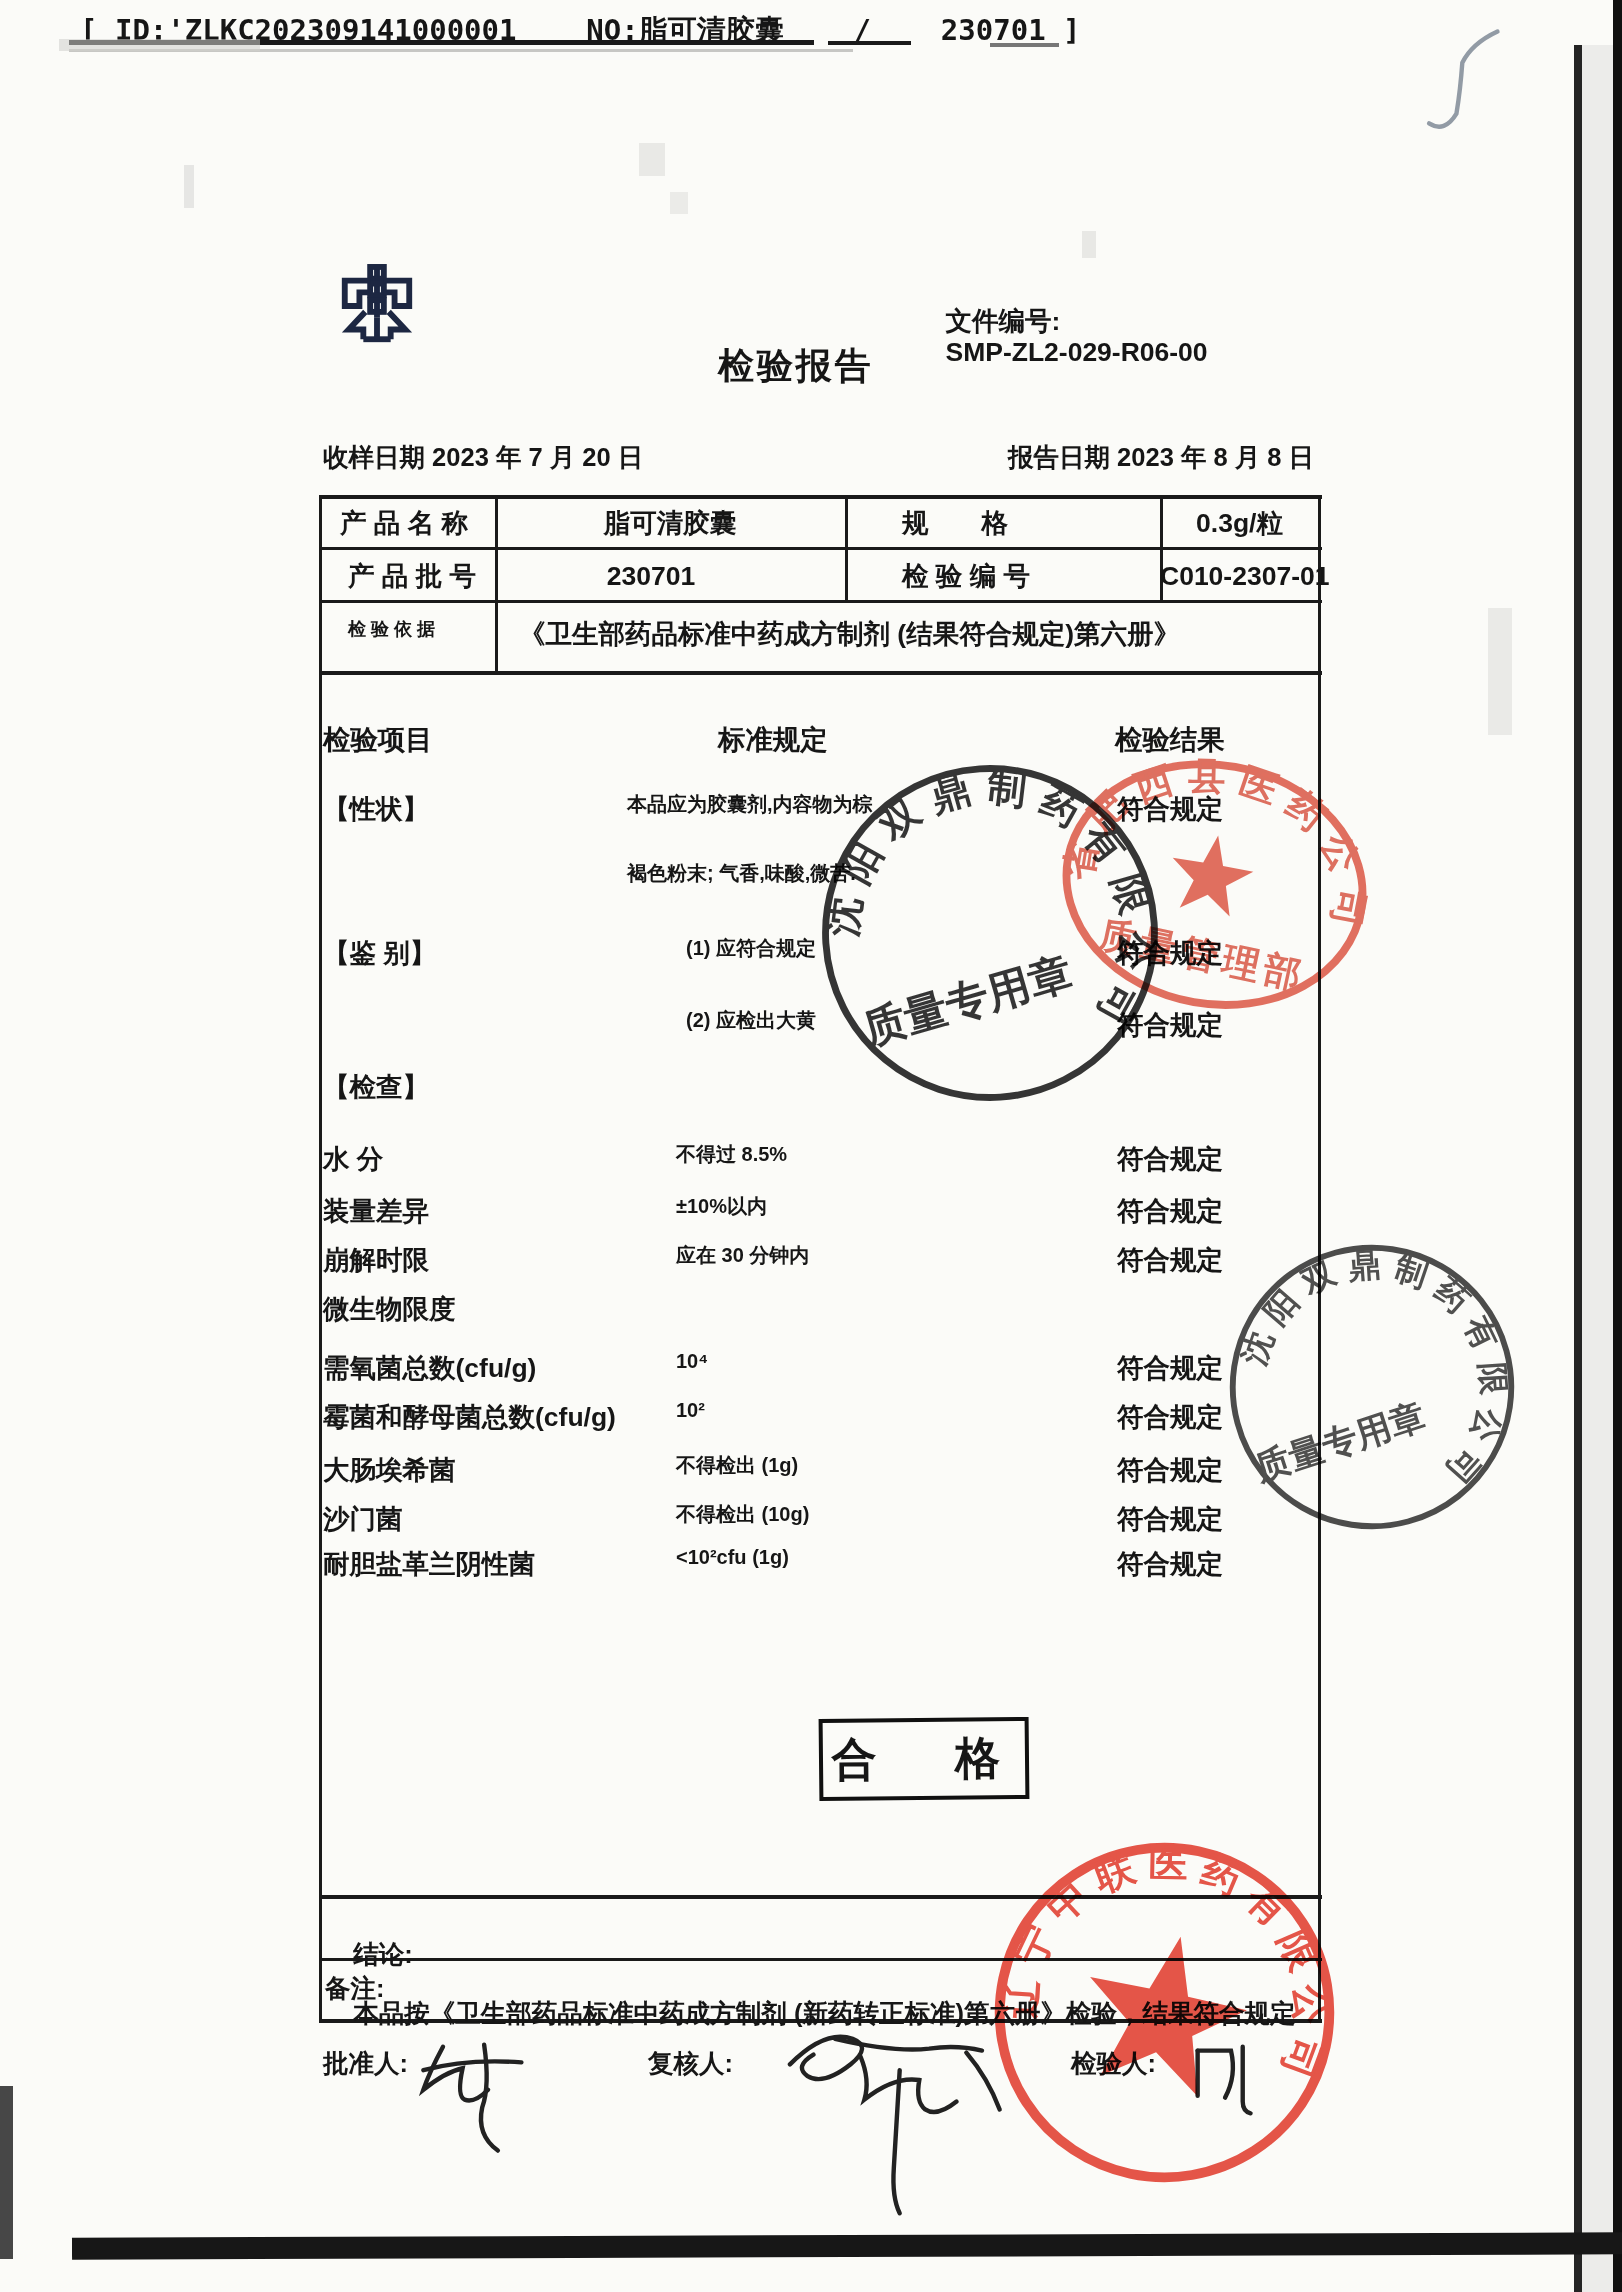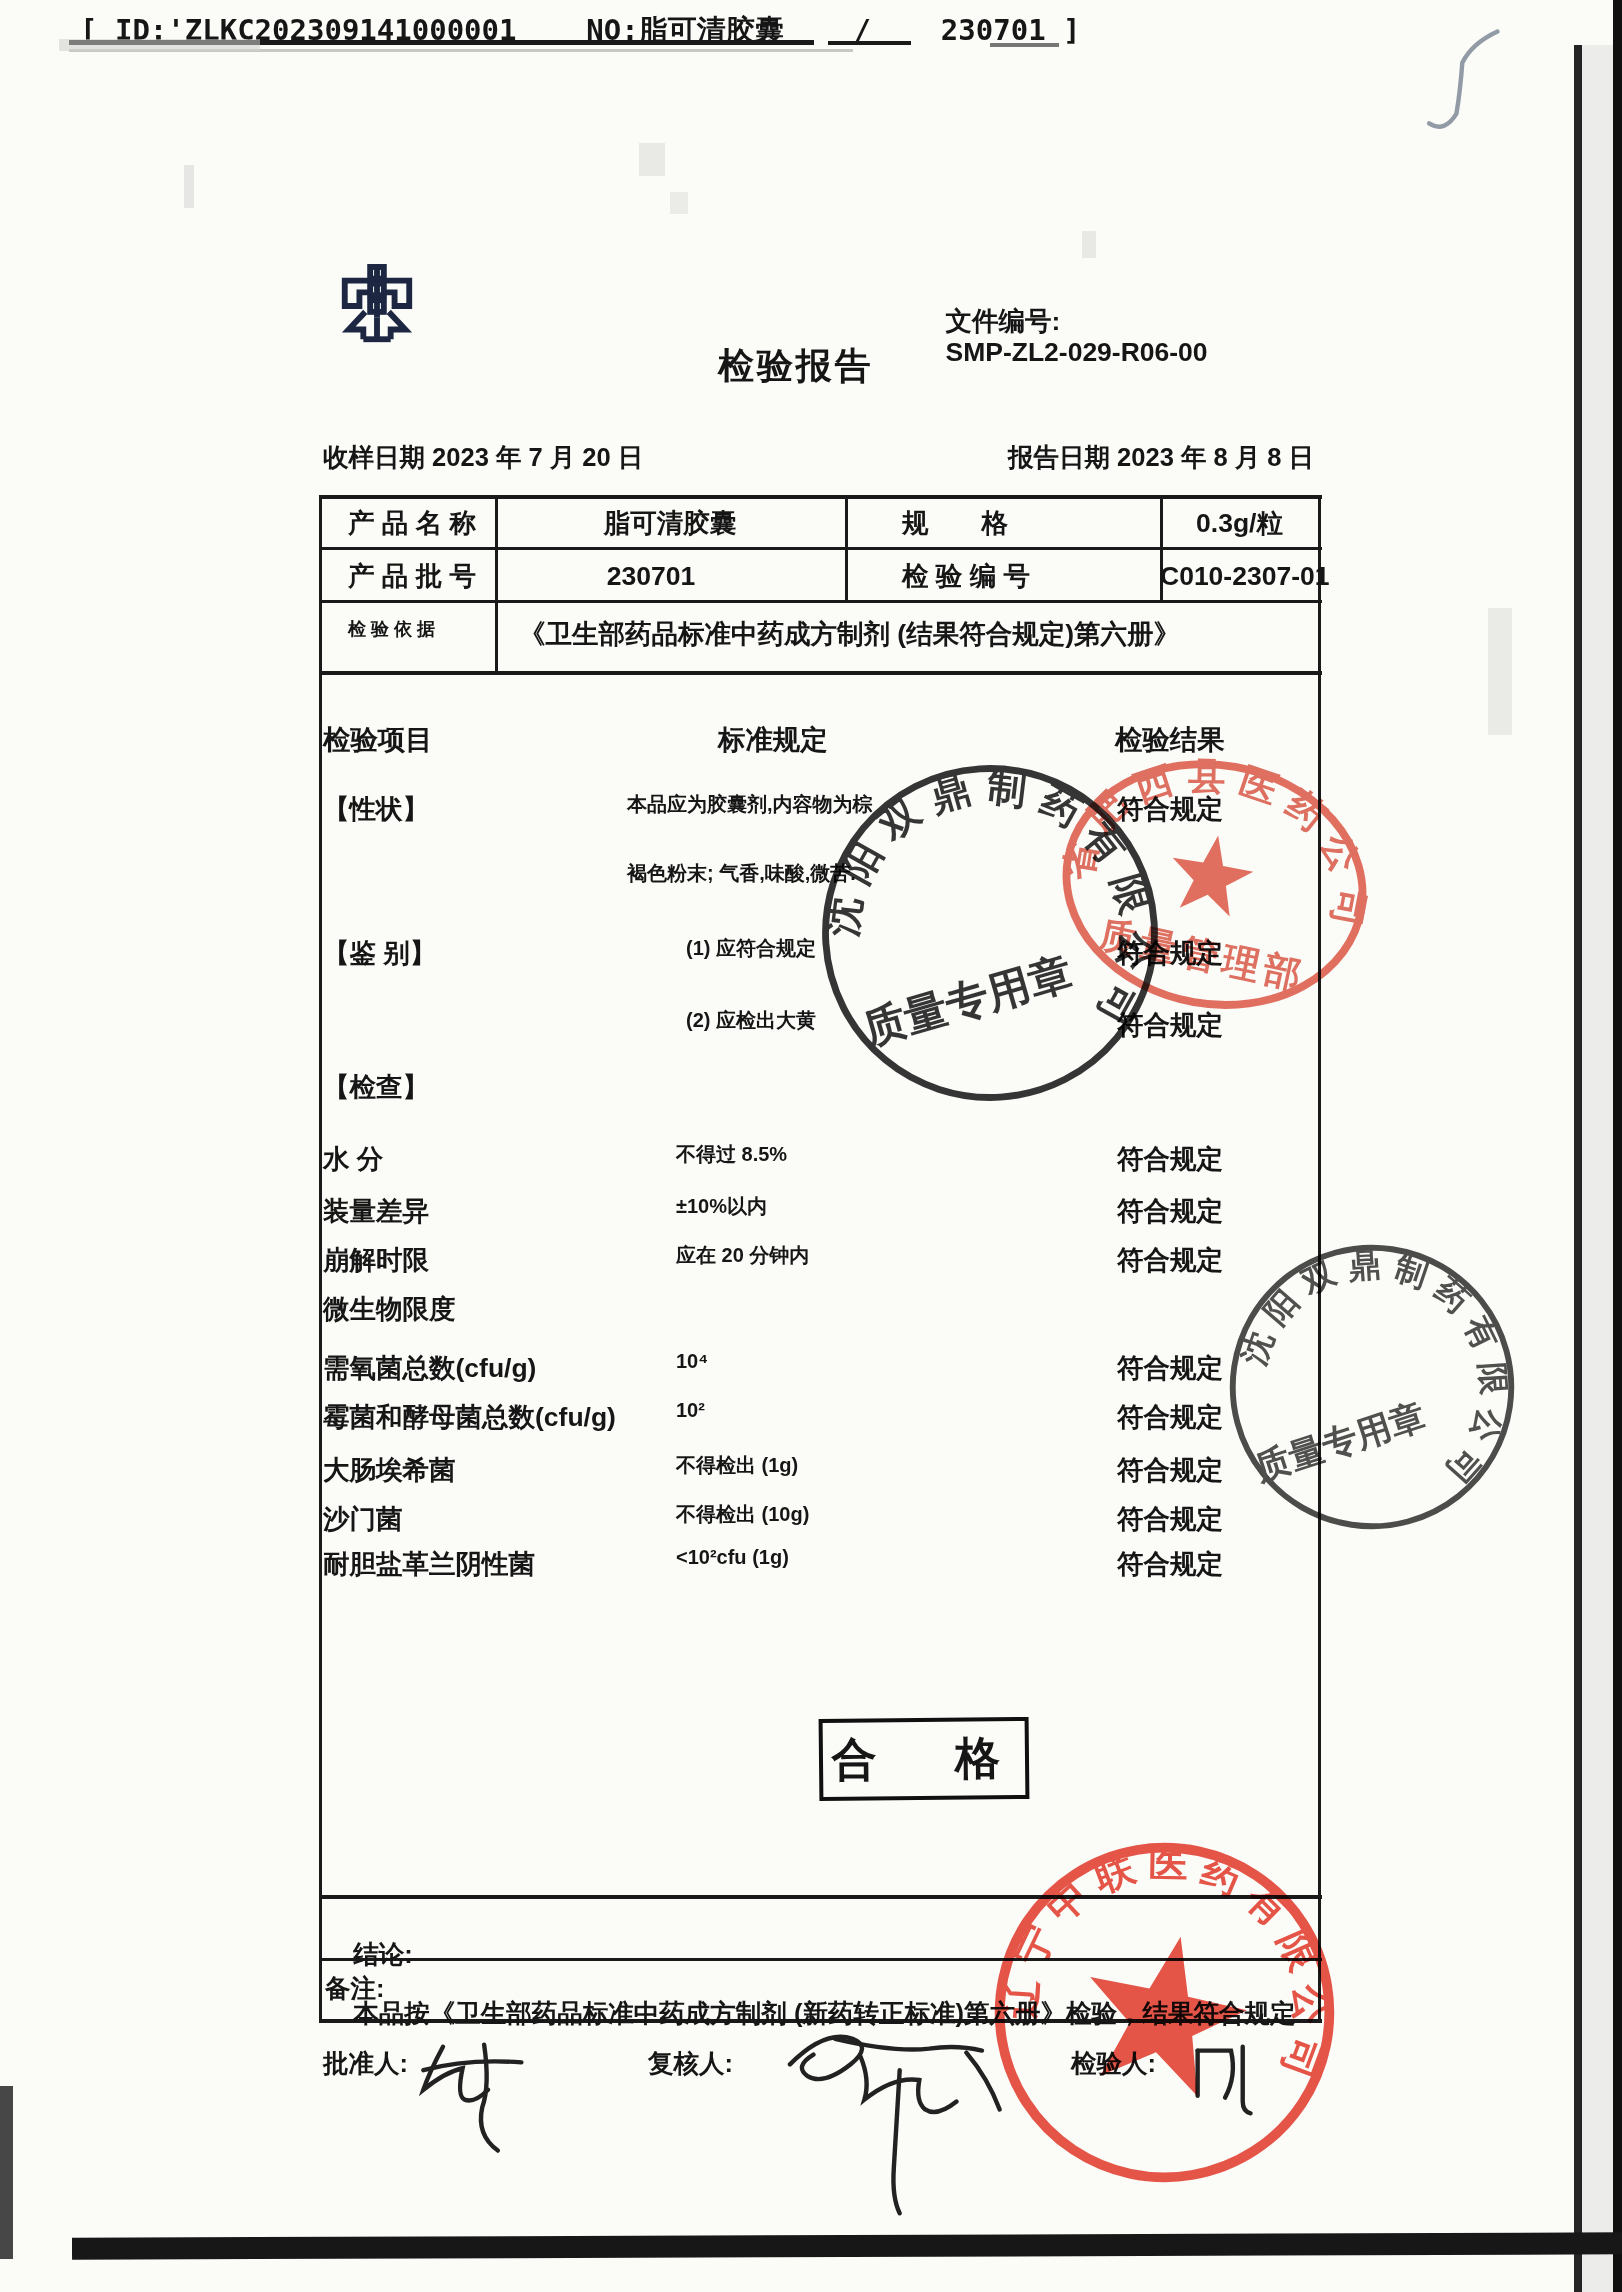--- a/index.html
+++ b/index.html
@@ -74,21 +74,21 @@
   <div class="hline" style="left:319px;top:671px;width:1003px;height:3.9px;"></div>
   <div class="hline" style="left:319px;top:1895px;width:1003px;height:3.9px;"></div>
   <div class="hline" style="left:319px;top:1958px;width:1003px;"></div>
   <div class="hline" style="left:319px;top:2019px;width:1003px;height:3.9px;"></div>
   <div class="vline" style="left:319px;top:495px;height:1527px;"></div>
   <div class="vline" style="left:1318px;top:495px;height:1527px;"></div>
   <div class="vline" style="left:495px;top:495px;height:179px;"></div>
   <div class="vline" style="left:845px;top:495px;height:108px;"></div>
   <div class="vline" style="left:1160px;top:495px;height:108px;"></div>
 
-  <div class="abs" style="left:348px;top:508px;font-size:26.5px;">产 品 名 称</div>
+  <div class="abs" style="left:340px;top:508px;font-size:26.5px;">产 品 名 称</div>
   <div class="abs" style="left:495px;top:508px;width:350px;text-align:center;font-size:26.5px;">脂可清胶囊</div>
   <div class="abs" style="left:902px;top:508px;font-size:26.5px;">规　　格</div>
   <div class="abs" style="left:1160px;top:508px;width:159px;text-align:center;font-size:26.5px;">0.3g/粒</div>
 
   <div class="abs" style="left:348px;top:561px;font-size:26.5px;">产 品 批 号</div>
   <div class="abs" style="left:495px;top:561px;width:312px;text-align:center;font-size:26.5px;">230701</div>
   <div class="abs" style="left:902px;top:561px;font-size:26.5px;">检 验 编 号</div>
   <div class="abs" style="left:1160px;top:561px;width:159px;text-align:center;font-size:26.5px;">C010-2307-01</div>
 
   <div class="abs" style="left:348px;top:619px;font-size:18px;">检 验 依 据</div>
@@ -130,21 +130,21 @@
     <span class="c-spec">不得过 8.5%</span>
     <span class="c-res">符合规定</span>
   </div>
   <div class="rrow" style="top:1193px">
     <span class="c-item">装量差异</span>
     <span class="c-spec">±10%以内</span>
     <span class="c-res">符合规定</span>
   </div>
   <div class="rrow" style="top:1242px">
     <span class="c-item">崩解时限</span>
-    <span class="c-spec">应在 20 分钟内</span>
+    <span class="c-spec">应在 30 分钟内</span>
     <span class="c-res">符合规定</span>
   </div>
   <div class="rrow" style="top:1291px">
     <span class="c-item">微生物限度</span>
     <span class="c-spec"></span>
     <span class="c-res"></span>
   </div>
   <div class="rrow" style="top:1350px">
     <span class="c-item">需氧菌总数(cfu/g)</span>
     <span class="c-spec">10⁴</span>

